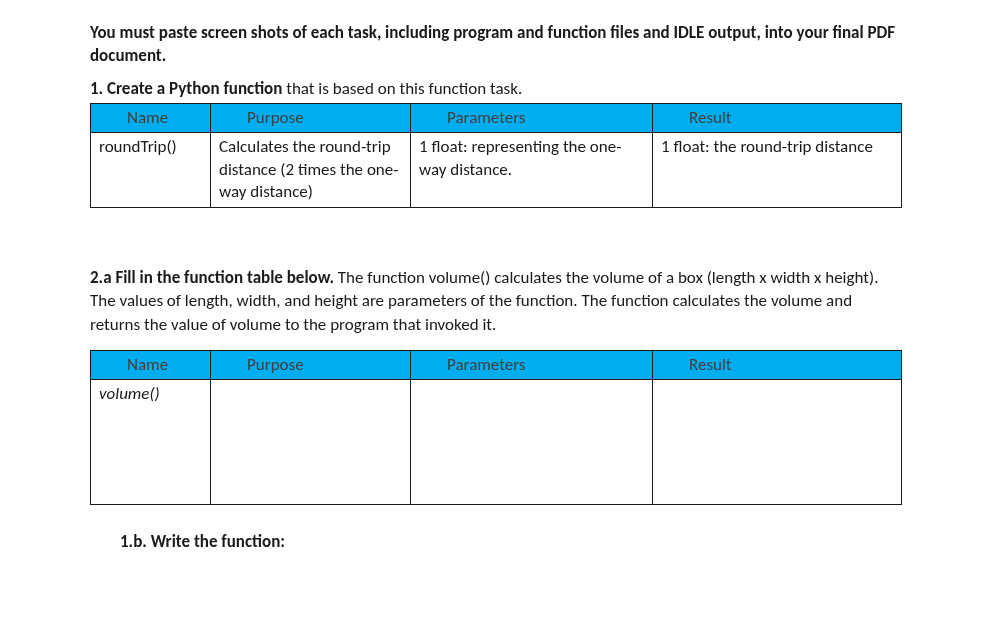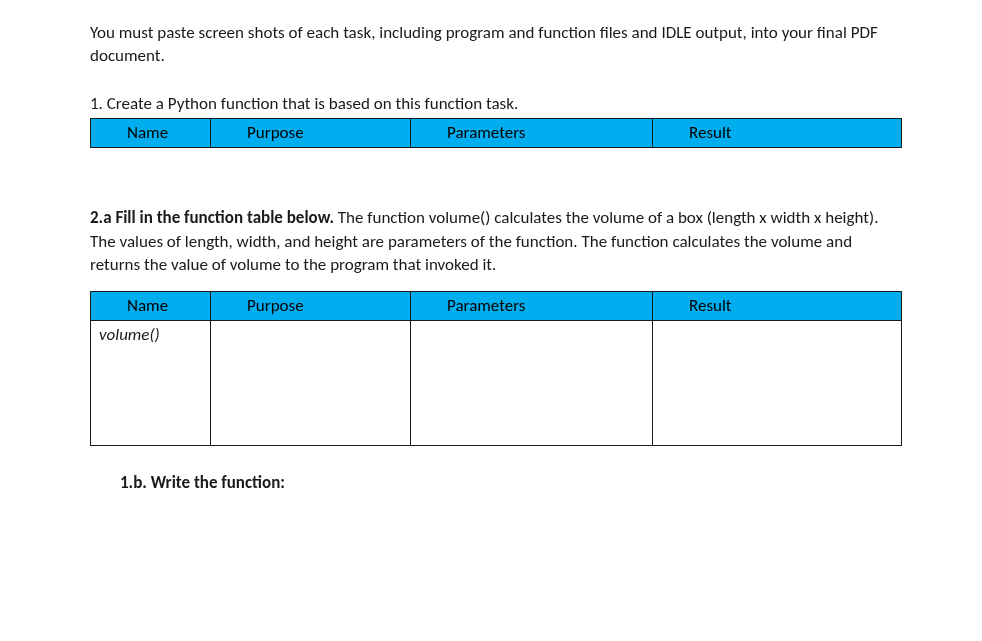--- a/index.html
+++ b/index.html
@@ -9,50 +9,50 @@
     font-family: "Calibri", "Segoe UI", Arial, sans-serif;
     font-size: 17px;
     color: #1a1a1a;
   }
   .page {
     width: 982px;
     box-sizing: border-box;
     padding: 22px 80px 30px 90px;
   }
   .instr {
-    font-weight: 400;
-    margin: 0 0 25px 0;
+    font-weight: 700;
+    margin: 0 0 10px 0;
     line-height: 1.35;
   }
   .task-line {
     margin: 2px 0 4px 0;
   }
   .task-line .lead {
-    font-weight: 400;
+    font-weight: 700;
   }
   table.func {
     border-collapse: collapse;
     width: 100%;
     table-layout: fixed;
   }
   table.func col.c-name   { width: 120px; }
   table.func col.c-purp   { width: 200px; }
   table.func col.c-param  { width: 242px; }
   table.func col.c-result { width: auto; }
   table.func th, table.func td {
     border: 1px solid #1a1a1a;
     padding: 3px 8px 3px 8px;
     vertical-align: top;
     text-align: left;
     font-weight: 400;
     line-height: 1.32;
   }
   table.func th {
     background: #00aeef;
-    color: #000000;
+    color: #404040;
     font-weight: 400;
     padding-left: 36px;
   }
   .spacer { height: 58px; }
   .para {
     margin: 0 0 4px 0;
     line-height: 1.38;
   }
   .para .lead { font-weight: 700; }
   .tall td { height: 118px; font-style: italic; }
@@ -79,20 +79,26 @@
         <col class="c-param">
         <col class="c-result">
     </colgroup>
     <tbody>
         <tr>
       <th>Name</th>
       <th>Purpose</th>
       <th>Parameters</th>
       <th>Result</th>
     </tr>
+    <tr>
+      <td>roundTrip()</td>
+      <td>Calculates the round-trip distance (2 times the one-way distance)</td>
+      <td>1 float: representing the one-way distance.</td>
+      <td>1 float: the round-trip distance</td>
+    </tr>
   </tbody>
     </table>
 
   <div class="spacer"></div>
 
   <p class="para">
     <span class="lead">2.a Fill in the function table below.</span><span>   The function volume() calculates the volume of a box (length x width x height). The values of length, width, and height are parameters of the function.   The function calculates the volume and returns the value of volume to the program that invoked it.</span>
   </p>
 
   <div style="height:10px"></div>

